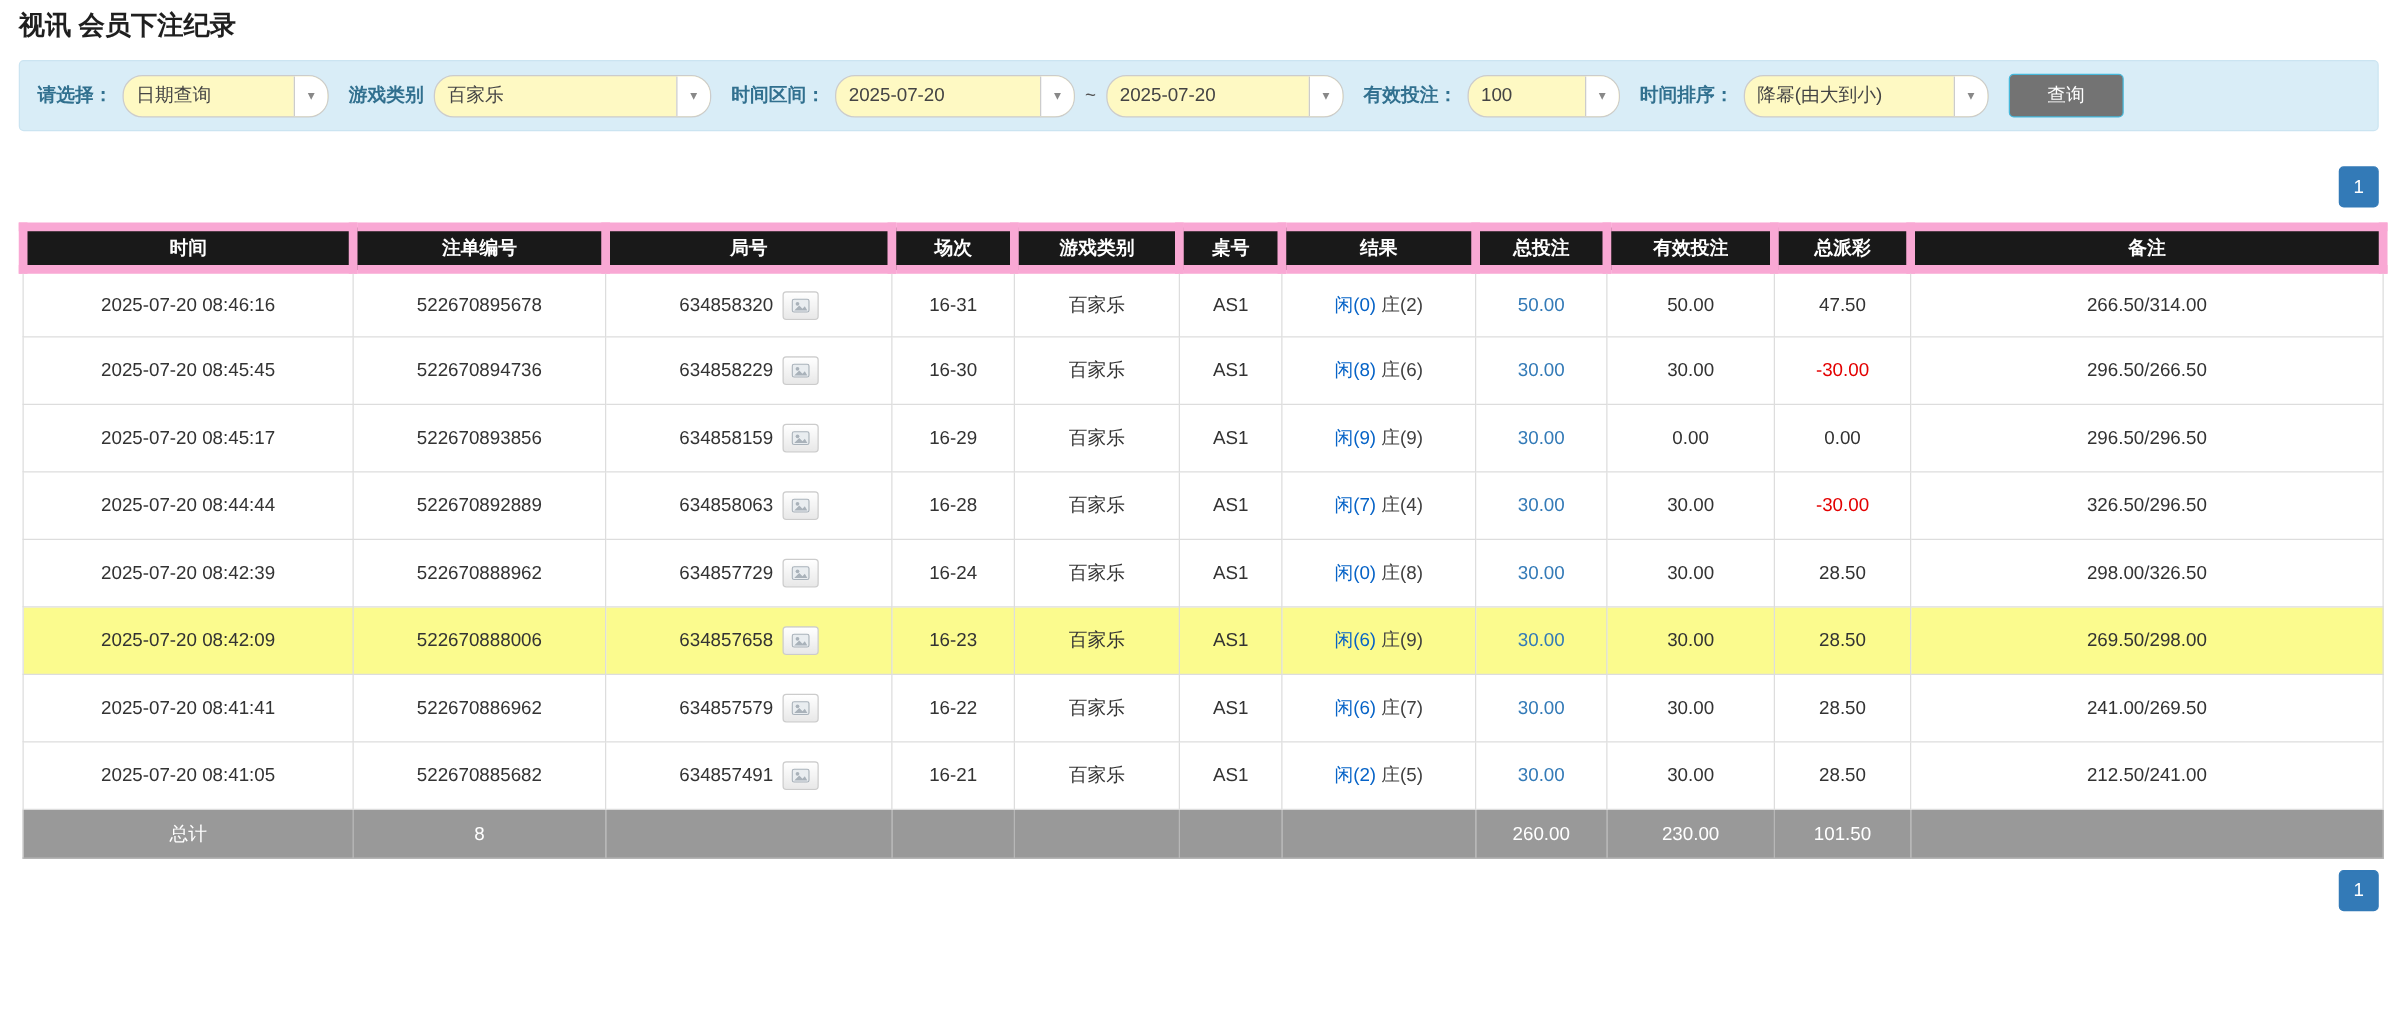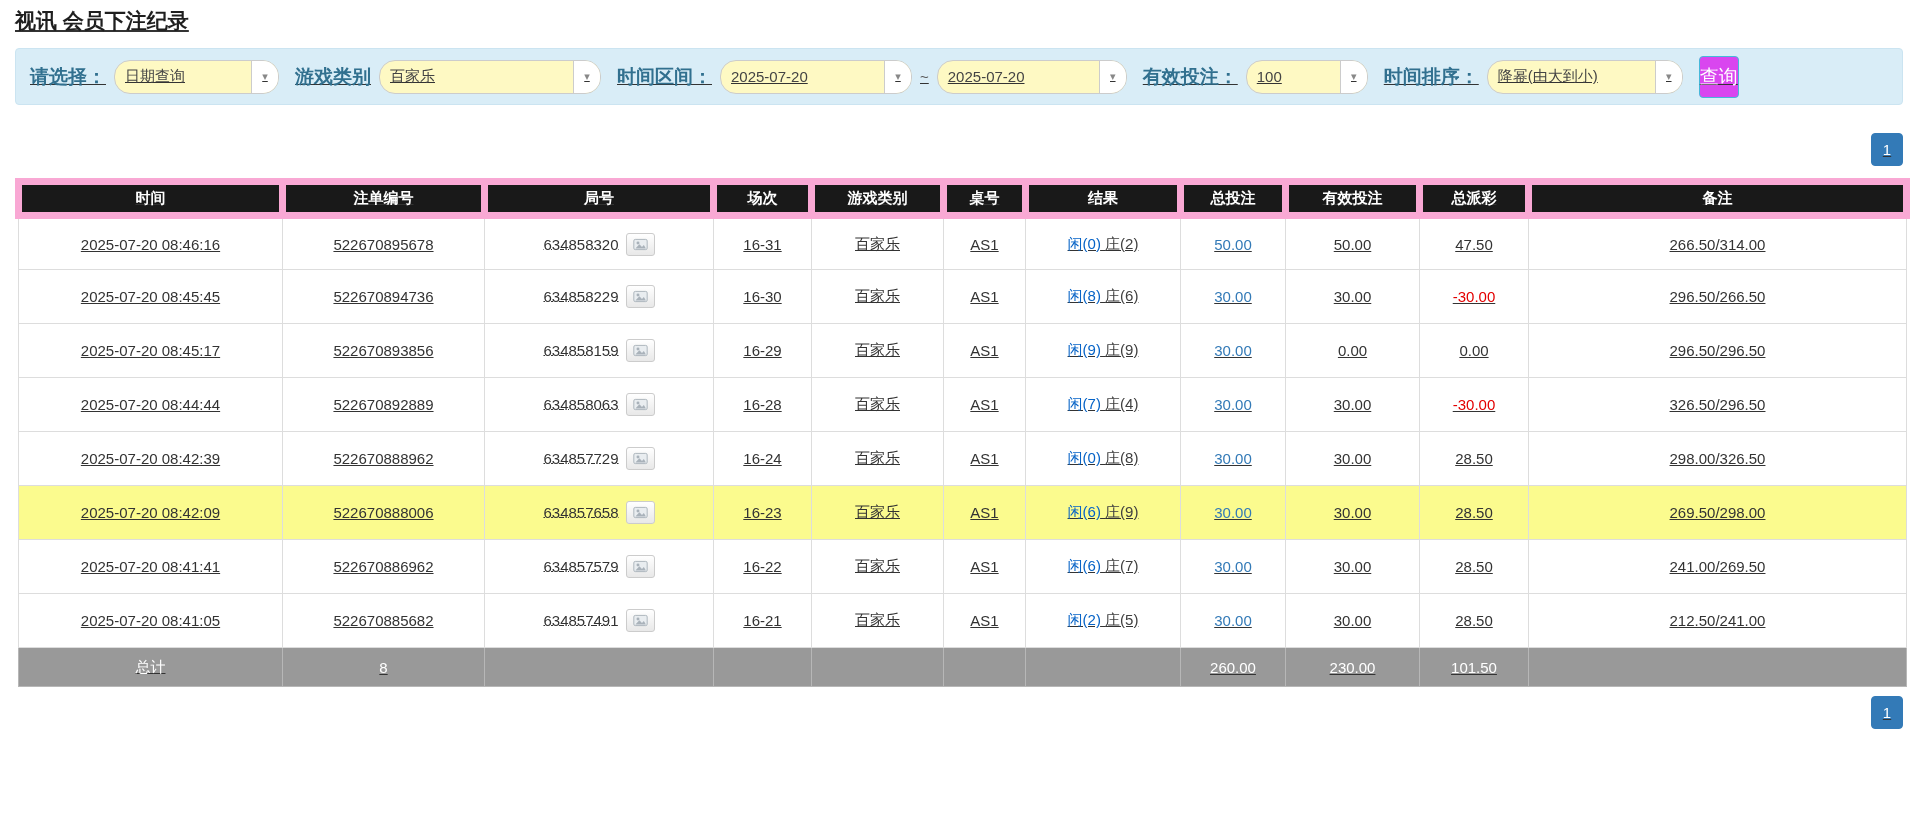--- a/index.html
+++ b/index.html
@@ -2,21 +2,21 @@
 <html><head>
 <meta charset="utf-8">
 <style>
   * { box-sizing: border-box; margin: 0; padding: 0; }
   html, body { width: 1918px; height: 819px; overflow: hidden; }
   body {
     background: #fff;
     font-family: "Liberation Sans", "DejaVu Sans", sans-serif;
     color: #333;
   }
-  .page { padding: 8px 15px 0; text-decoration: underline; }
+  .page { padding: 8px 15px 0; }
 
   .page-title {
     font-size: 21px;
     font-weight: 700;
     color: #1f1f1f;
     line-height: 26px;
     margin-bottom: 14px;
   }
 
   
@@ -27,21 +27,21 @@
     height: 57px;
     display: flex;
     align-items: center;
     padding: 0 14px;
     gap: 16px;
   }
   .fgroup { display: flex; align-items: center; gap: 8px; }
   .flabel {
     color: #31708f;
     font-weight: 700;
-    font-size: 19px;
+    font-size: 15px;
     white-space: nowrap;
   }
   .combo {
     background: #fef9c3;
     border: 1px solid #ccc;
     border-radius: 16px;
     height: 34px;
     display: flex;
     align-items: center;
     justify-content: space-between;
@@ -62,25 +62,25 @@
     display: flex;
     align-items: center;
     justify-content: center;
     color: #888;
     font-size: 11px;
     background: #fff;
     flex: none;
   }
   .tilde { font-size: 15px; color: #555; }
   .search-btn {
-    background: #d946ef;
+    background: #737373;
     border: 1px solid #46b8da;
     color: #fff;
-    font-size: 19px;
-    padding: 7px 0;
+    font-size: 15px;
+    padding: 7px 30px;
     border-radius: 4px;
     cursor: pointer;
     font-family: inherit;
   }
 
   
   .summary-bar {
     margin-top: 12px;
     background: #dff0d8;
     border: 1px solid #d6e9c6;

